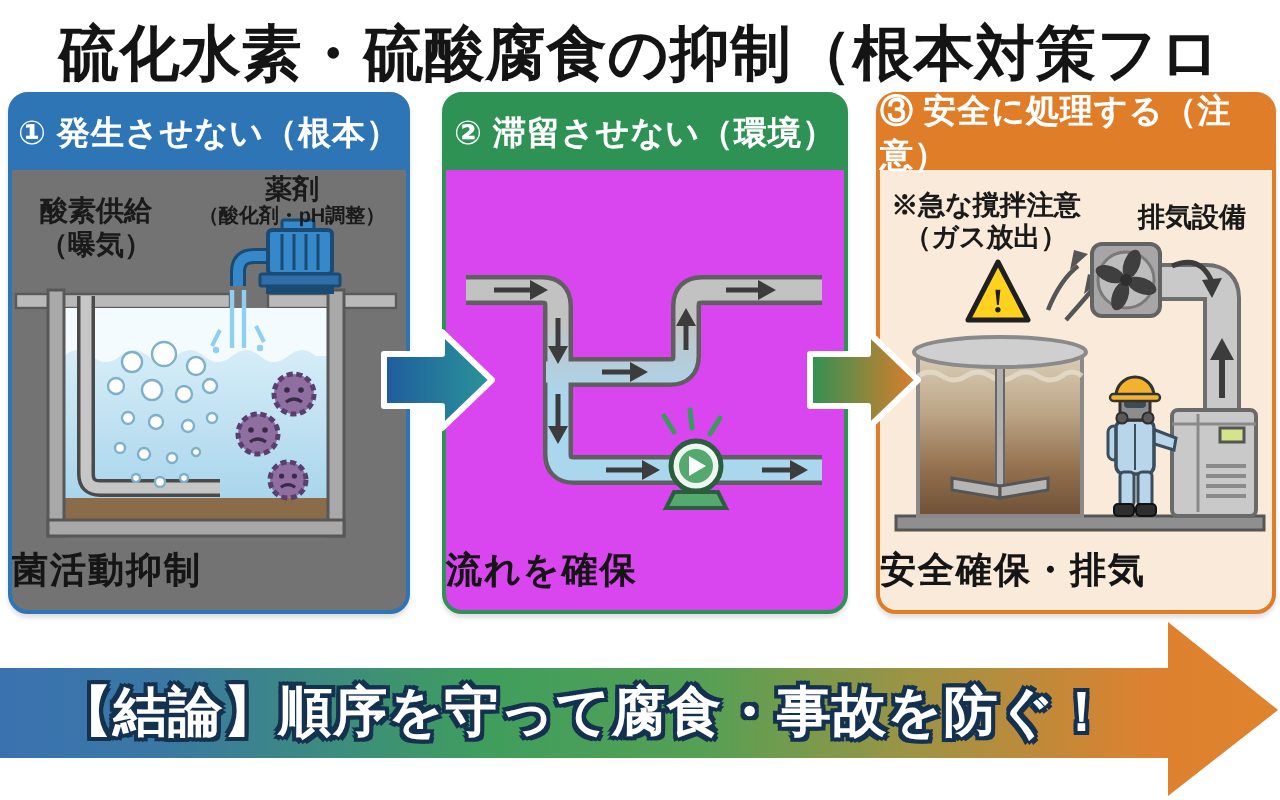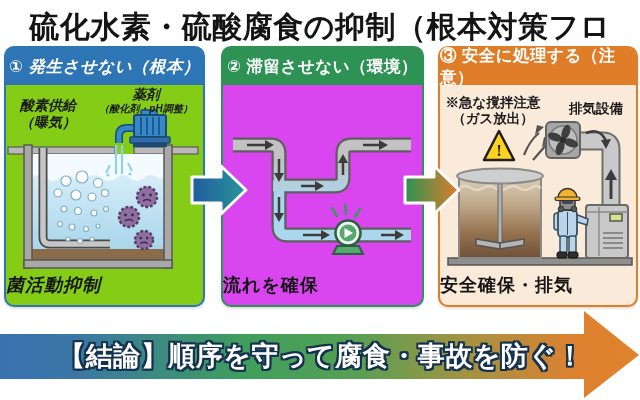--- a/index.html
+++ b/index.html
@@ -2,42 +2,42 @@
 <html><head>
 <meta charset="utf-8">
 <style>
   html,body{margin:0;padding:0;background:#ffffff;}
   .stage{position:relative;width:640px;height:400px;background:#ffffff;overflow:hidden;
          font-family:"Liberation Sans","DejaVu Sans",sans-serif;}
   .title{position:absolute;top:7px;left:0;width:640px;text-align:center;
          font-size:30px;font-weight:bold;color:#141414;letter-spacing:.5px;}
   .panel{position:absolute;top:46px;height:261px;border-radius:10px;border:2px solid;
          box-sizing:border-box;box-shadow:0 2px 2px rgba(0,0,0,.12);}
-  .p1{left:4px;width:201px;border-color:#2e75b6;background:#84cc16;font-style:italic;}
+  .p1{left:4px;width:201px;border-color:#2e75b6;background:#737373;}
   .p2{left:221px;width:203px;border-color:#2e9254;background:#d946ef;}
   .p3{left:438px;width:200px;border-color:#e07d28;background:#f9ead9;font-family:Liberation Serif, serif;}
   .panel-header{height:37px;border-radius:7px 7px 0 0;color:#ffffff;font-weight:bold;
          font-size:16.5px;display:flex;align-items:center;justify-content:center;letter-spacing:.5px;}
   .p1 .panel-header{background:#2e75b6;}
   .p2 .panel-header{background:#2e9254;}
   .p3 .panel-header{background:#e07d28;}
   .illus{position:absolute;left:0;top:33px;width:196px;height:224px;}
   .lbl{position:absolute;font-weight:bold;color:#1a1a1a;text-align:center;line-height:1.18;}
   .lbl-oxygen{left:4px;top:49px;width:76px;font-size:14px;}
   .lbl-chem{left:86px;top:39px;width:108px;font-size:13.5px;}
   .lbl-chem .sub{font-size:10px;display:block;}
   .lbl-stir{left:0;top:47px;width:106px;font-size:13.5px;}
   .lbl-exhaust{left:119px;top:53px;width:74px;font-size:13.5px;}
   .caption{position:absolute;left:0;right:0;bottom:8px;text-align:left;
          font-size:18px;font-weight:bold;color:#151515;letter-spacing:1px;}
   .connector{position:absolute;top:163px;width:60px;height:54px;}
   .c1{left:189px;} .c2{left:402px;}
   .banner{position:absolute;left:0;top:308px;width:640px;height:92px;}
   .banner-text{position:absolute;left:0;top:25px;width:584px;height:46px;line-height:46px;
-         text-align:right;font-size:27px;font-weight:bold;color:#ffffff;letter-spacing:.5px;
+         text-align:center;font-size:27px;font-weight:bold;color:#ffffff;letter-spacing:.5px;
          text-shadow:-2px -2px 0 #14324f,2px -2px 0 #14324f,-2px 2px 0 #14324f,2px 2px 0 #14324f,
                      -2px 0 0 #14324f,2px 0 0 #14324f,0 -2px 0 #14324f,0 2px 0 #14324f;}
 </style>
 </head>
 <body>
 
 <div class="stage">
 
   <div class="title">硫化水素・硫酸腐食の抑制（根本対策フロー）</div>
 

